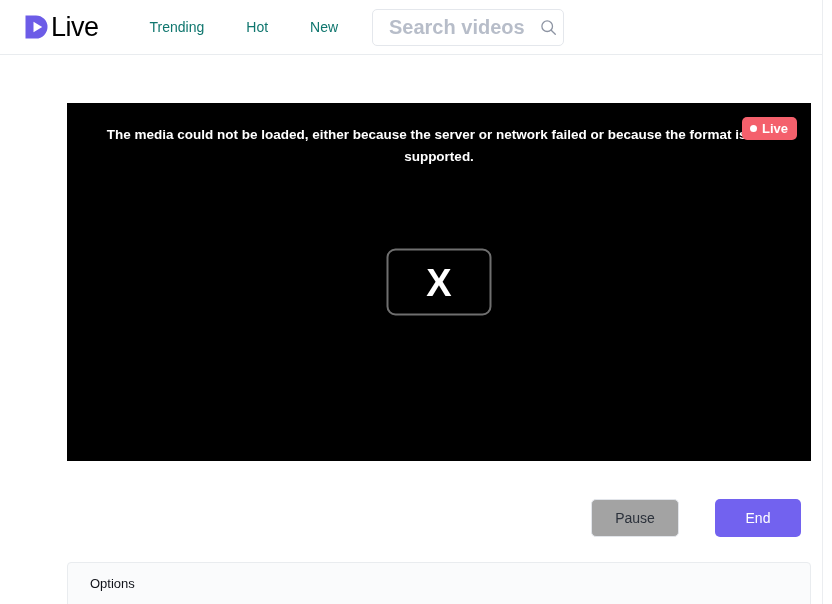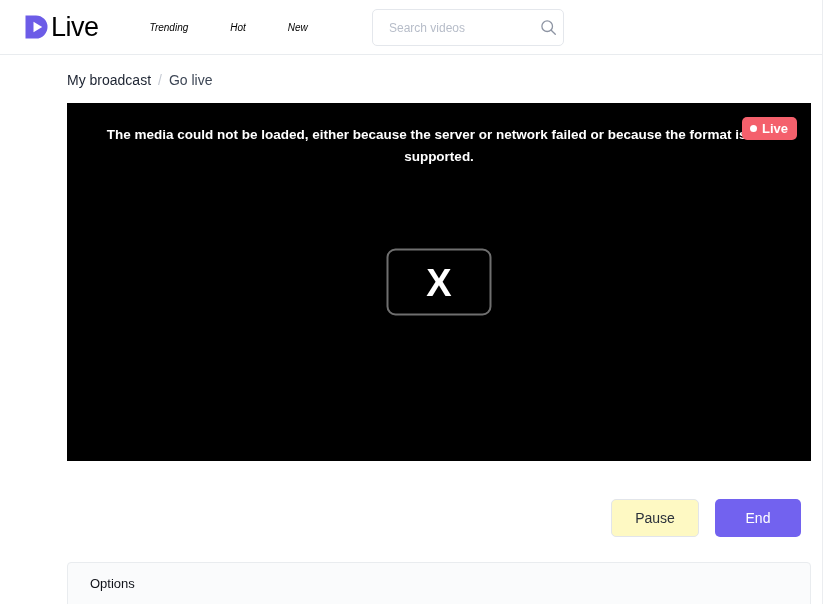--- a/index.html
+++ b/index.html
@@ -49,53 +49,53 @@
     line-height: 1;
     margin-left: 1px;
     font-weight: 400;
   }
   .nav {
     display: flex;
     align-items: center;
     margin-left: 37px;
   }
   .nav-link {
-    font-size: 10px;
-    color: #000000;
+    font-size: 14px;
+    color: #0f766e;
     text-decoration: none;
     padding: 0 14px;
     cursor: pointer;
     white-space: nowrap;
-    font-style: italic;
   }
   .nav-link + .nav-link { margin-left: 14px; }
 
   .search-wrap {
     position: absolute;
     left: 372px;
     top: 9px;
     width: 192px;
     height: 37px;
     border: 1px solid #e4e7ec;
     border-radius: 5px;
     background: #ffffff;
     display: flex;
     align-items: center;
   }
   .search-input {
     border: 0;
     outline: 0;
     background: transparent;
     font-family: "Liberation Sans", sans-serif;
-    font-size: 12px;
+    font-size: 20px;
     color: #3b4049;
     padding: 0 8px 0 16px;
     flex: 1;
     height: 100%;
     min-width: 0;
+    font-weight: bold;
   }
   .search-input::placeholder { color: #b7bdc9; }
   .search-icon {
     width: 30px;
     display: flex;
     align-items: center;
     justify-content: center;
     cursor: pointer;
     flex: none;
   }
@@ -201,30 +201,31 @@
     border-radius: 5px;
     font-family: "Liberation Sans", sans-serif;
     font-size: 14px;
     cursor: pointer;
     display: inline-flex;
     align-items: center;
     justify-content: center;
     border: 1px solid transparent;
   }
   .btn-secondary {
-    background: #fef9c3;
+    background: #a3a3a3;
     border-color: #e2e5ea;
     color: #2b313b;
     width: 88px;
   }
   .btn-primary {
     background: #7262ef;
     color: #ffffff;
     width: 86px;
     font-weight: 400;
+    margin-left: 20px;
   }
 
   
   .options-panel {
     position: absolute;
     left: 67px;
     top: 562px;
     width: 744px;
     height: 60px;
     background: #fafbfc;
@@ -276,25 +277,20 @@
       <input class="search-input" type="text" placeholder="Search videos" style="">
       <span class="search-icon">
         <svg width="17" height="17" viewBox="0 0 17 17" xmlns="http://www.w3.org/2000/svg">
           <circle cx="7.2" cy="7.2" r="5.3" fill="none" stroke="#8d94a3" stroke-width="1.3"></circle>
           <line x1="11.2" y1="11.2" x2="15.3" y2="15.3" stroke="#8d94a3" stroke-width="1.3" stroke-linecap="round"></line>
         </svg>
       </span>
     </div>
   </div>
 
-  <div class="breadcrumb">
-    <span class="crumb-current">My broadcast</span>
-    <span class="crumb-sep">/</span>
-    <a class="crumb-link">Go live</a>
-  </div>
 
   <div class="player">
 
     <div class="player-error-text">The media could not be loaded, either because the server or network failed or because the format is not supported.</div>
 
     <div class="error-box">
       <span class="error-x">X</span>
     </div>
 
     <div class="live-badge">

